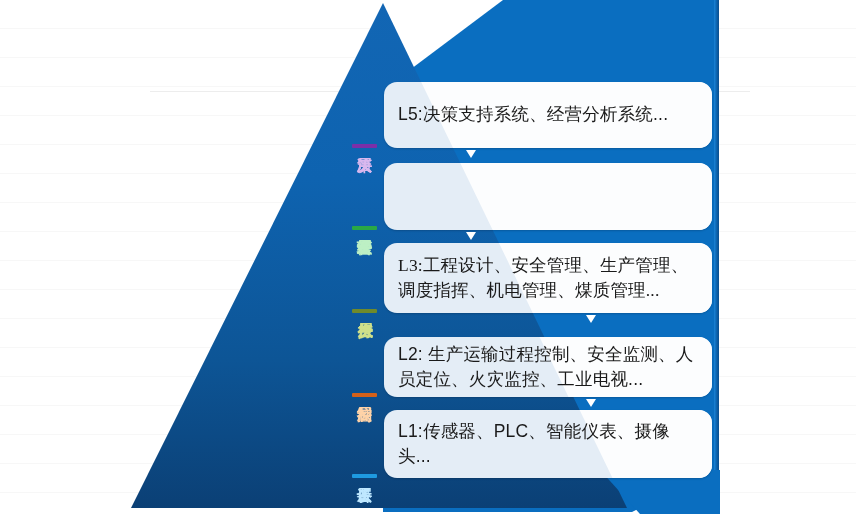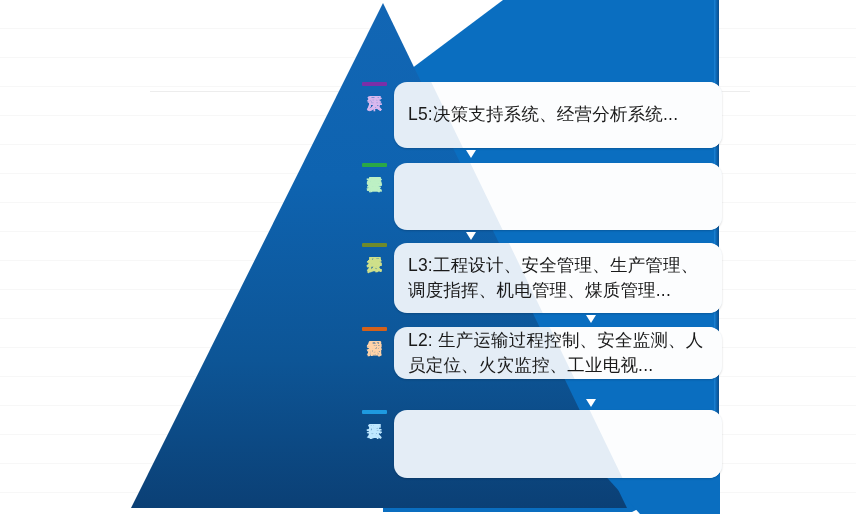--- a/index.html
+++ b/index.html
@@ -80,22 +80,21 @@
     position:absolute;left:383px;top:0;width:336px;height:512px;
     background:linear-gradient(to bottom,rgba(255,255,255,0),rgba(255,255,255,0));
     pointer-events:none;
   }
 
   
   .row{
     position:absolute;
     left:352px;
     display:flex;
-    align-items:flex-start;
-    margin-left:10px;
+    align-items:flex-end;
   }
   .tab{
     width:25px;
     display:flex;flex-direction:column;
     align-items:center;justify-content:center;
     font-size:15px;
     line-height:1.05;
     font-weight:700;
     letter-spacing:0;
     writing-mode:vertical-rl;
@@ -172,41 +171,42 @@
           <div class="card-text">L5:决策支持系统、经营分析系统...</div>
         </div>
       </div>
       <div class="row" style="top: 163px; height: 67px;">
         <div class="tab" style="background: rgb(42, 168, 69); color: rgb(189, 240, 196);">经营管理层</div>
         <div class="card" style="height: 67px;">
           <div class="card-bgA"></div>
           <div class="card-bgB" style="clip-path: polygon(76.3069px 0px, 400px 0px, 400px 67px, 108.679px 67px);"></div>
         </div>
       </div>
-      <div class="row" style="top: 243px; height: 70px;">
+      <div class="row" style="top: 243px; height: 70px; font-family: Liberation Serif, serif;">
         <div class="tab" style="background: rgb(111, 138, 43); color: rgb(207, 224, 138);">生产执行层</div>
         <div class="card" style="height: 70px;">
           <div class="card-bgA"></div>
           <div class="card-bgB" style="clip-path: polygon(114.96px 0px, 400px 0px, 400px 70px, 148.782px 70px);"></div>
           <div class="card-text">L3:工程设计、安全管理、生产管理、调度指挥、机电管理、煤质管理...</div>
         </div>
       </div>
       <div class="row" style="top: 327px; height: 70px;">
         <div class="tab" style="background: rgb(212, 97, 26); color: rgb(255, 211, 168);">控制层</div>
-        <div class="card" style="height: 52px;">
+        <div class="card" style="height: 60px;">
           <div class="card-bgA"></div>
           <div class="card-bgB" style="clip-path: polygon(155.547px 0px, 400px 0px, 400px 70px, 189.368px 70px);"></div>
           <div class="card-text">L2: 生产运输过程控制、安全监测、人员定位、火灾监控、工业电视...</div>
         </div>
       </div>
       <div class="row" style="top: 410px; height: 68px;">
         <div class="tab" style="background: rgb(30, 154, 224); color: rgb(191, 232, 255);">设备层</div>
         <div class="card" style="height: 68px;">
           <div class="card-bgA"></div>
           <div class="card-bgB" style="clip-path: polygon(195.65px 0px, 400px 0px, 400px 68px, 228.505px 68px);"></div>
+          <div class="card-text">L1:传感器、PLC、智能仪表、摄像头...</div>
         </div>
       </div>
     </div>
   <div id="arrows">
       <div class="arrow" style="left: 466px; top: 150px;"></div>
       <div class="arrow" style="left: 466px; top: 232px;"></div>
       <div class="arrow" style="left: 586px; top: 315px;"></div>
       <div class="arrow" style="left: 586px; top: 399px;"></div>
     </div>
 

